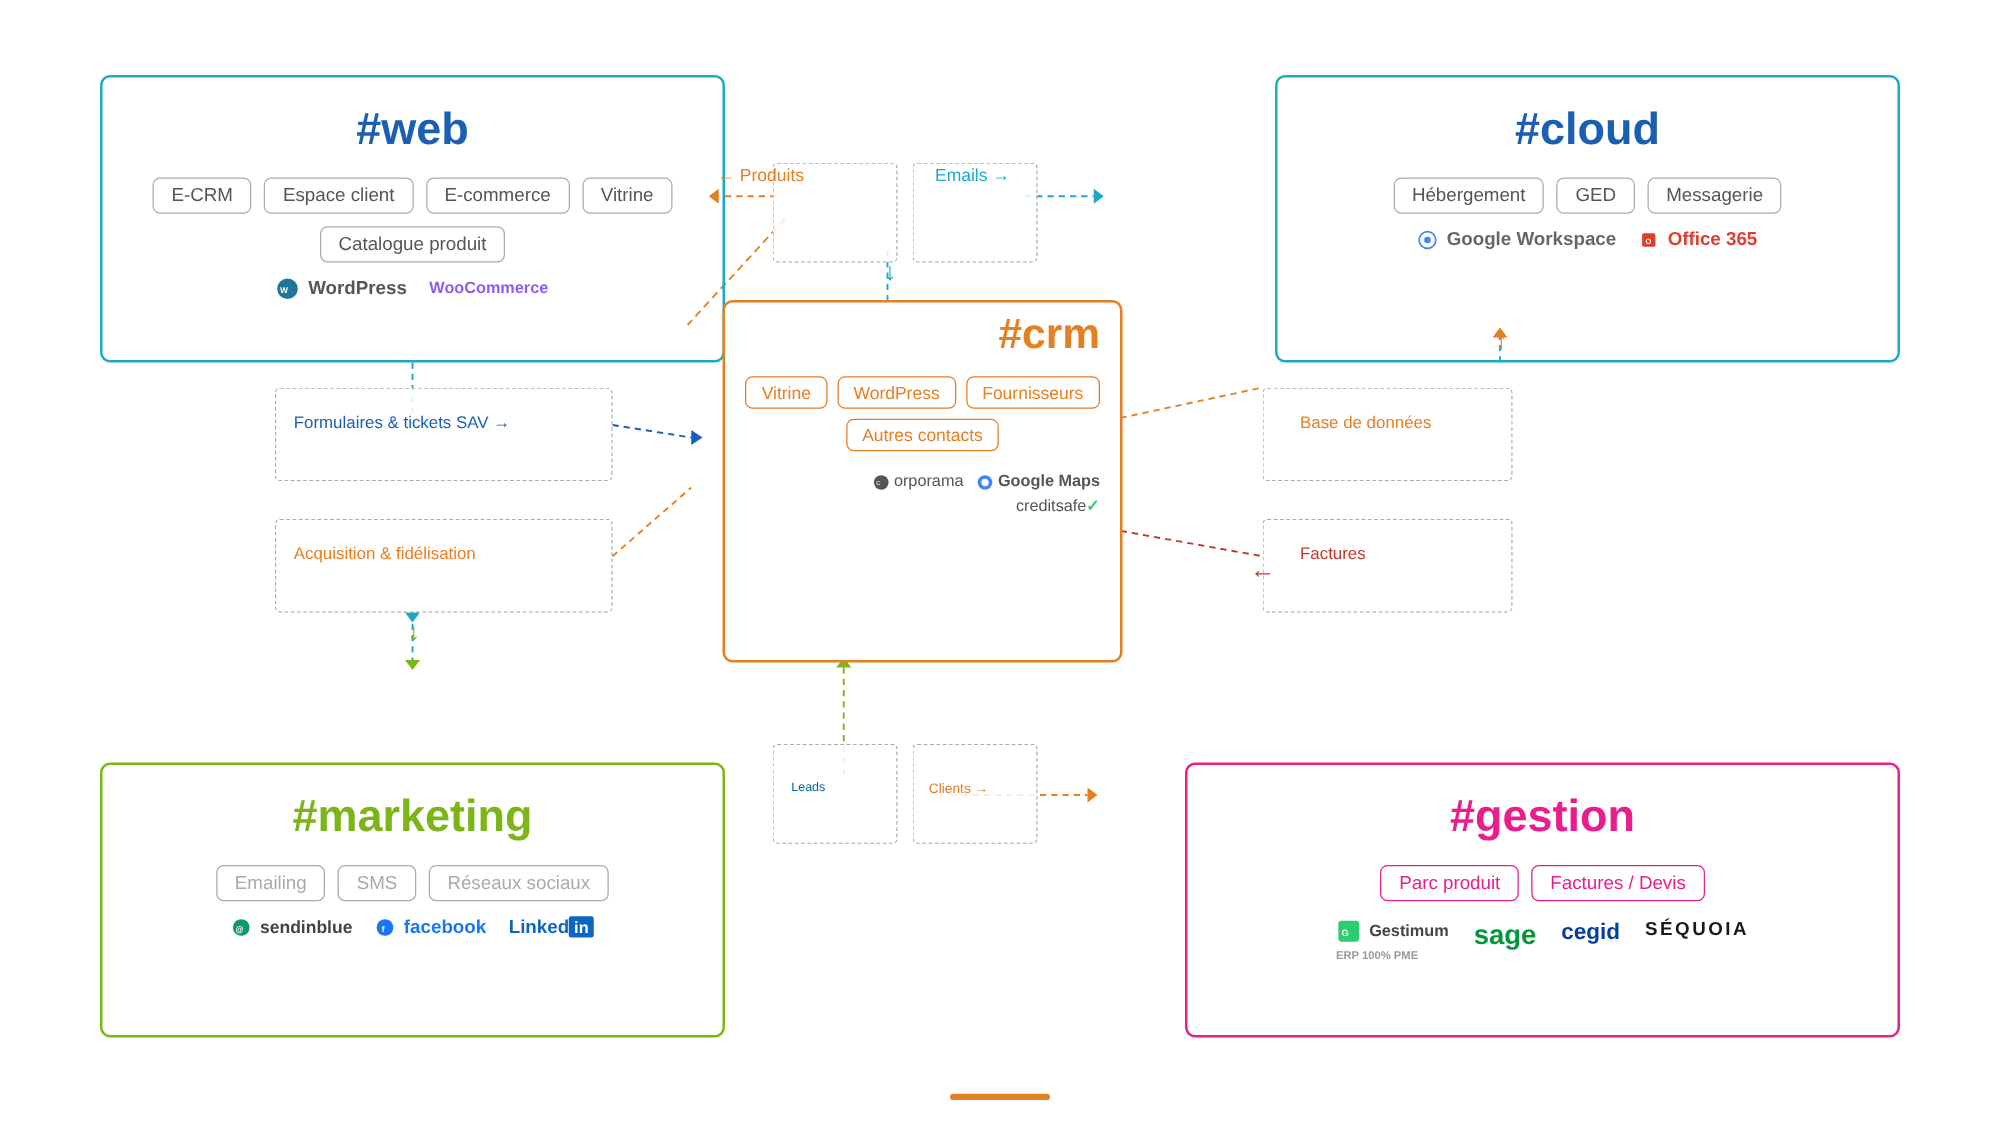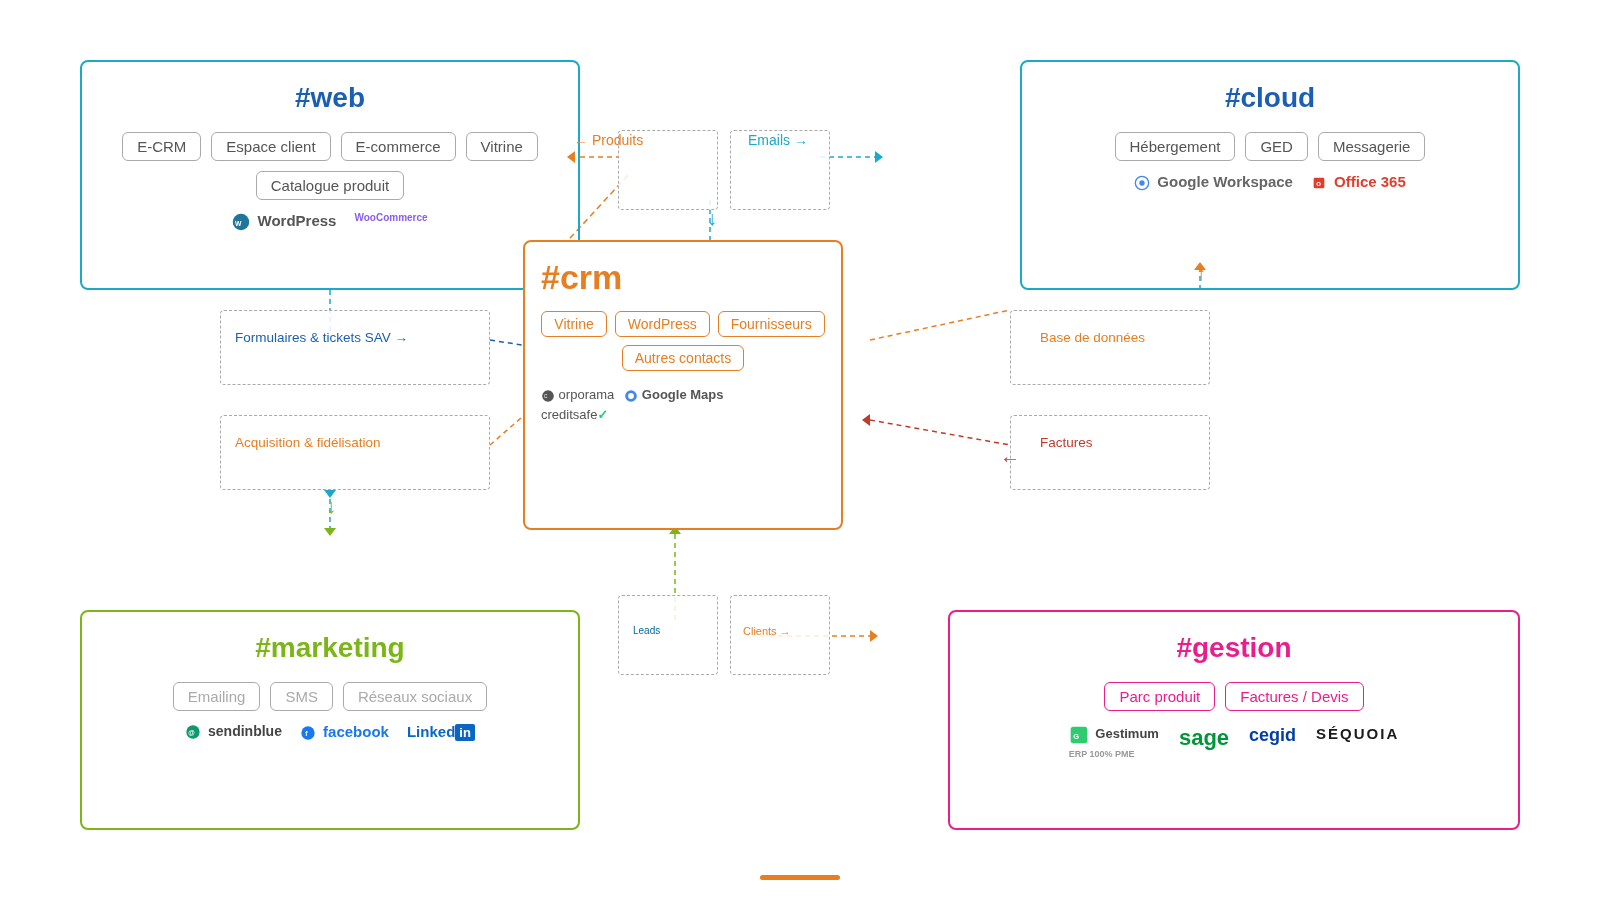--- a/index.html
+++ b/index.html
@@ -19,21 +19,21 @@
     }
 
     
     .quadrant {
       position: absolute;
       border-radius: 8px;
       padding: 20px 24px;
     }
 
     .quadrant-title {
-      font-size: 28px;
+      font-size: 36px;
       font-weight: 900;
       text-align: center;
       margin-bottom: 18px;
     }
 
     .quadrant-tags {
       display: flex;
       flex-wrap: wrap;
       gap: 10px;
       justify-content: center;
@@ -98,31 +98,31 @@
       height: 220px;
       border: 2.5px solid #e91e8c;
     }
     #gestion-quadrant .quadrant-title { color: #e91e8c; }
     #gestion-quadrant .tag { color: #e91e8c; border-color: #e91e8c; }
 
     
     #crm-box {
       position: absolute;
       top: 240px;
-      left: 523px;
+      left: 578px;
       width: 320px;
       height: 290px;
       border: 2.5px solid #e67e22;
       border-radius: 8px;
       background: #fff;
       z-index: 10;
       display: flex;
       flex-direction: column;
-      align-items: flex-start;
-      padding: 16px 16px 14px;
+      align-items: flex-end;
+      padding: 6px 16px 14px;
     }
 
     #crm-box .crm-title {
       font-size: 34px;
       font-weight: 900;
       color: #e67e22;
       margin-bottom: 14px;
     }
 
     #crm-box .crm-tags {
@@ -180,21 +180,21 @@
       font-weight: 500;
     }
 
     
     .logo-wordpress {
       font-size: 15px;
       color: #555;
       font-weight: bold;
     }
     .logo-woo {
-      font-size: 10px;
+      font-size: 13px;
       color: #8b5cf6;
       font-weight: 900;
     }
     .logo-google-workspace {
       font-size: 15px;
       color: #666;
       font-weight: bold;
     }
     .logo-office {
       font-size: 15px;

